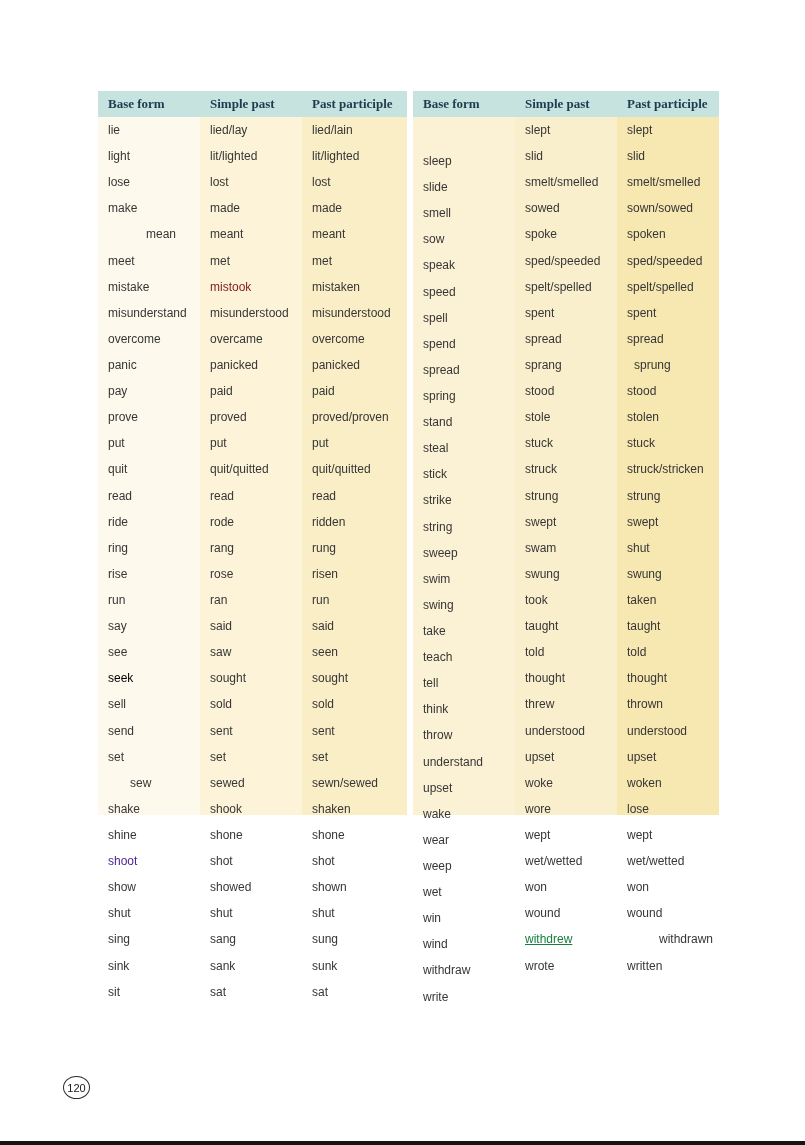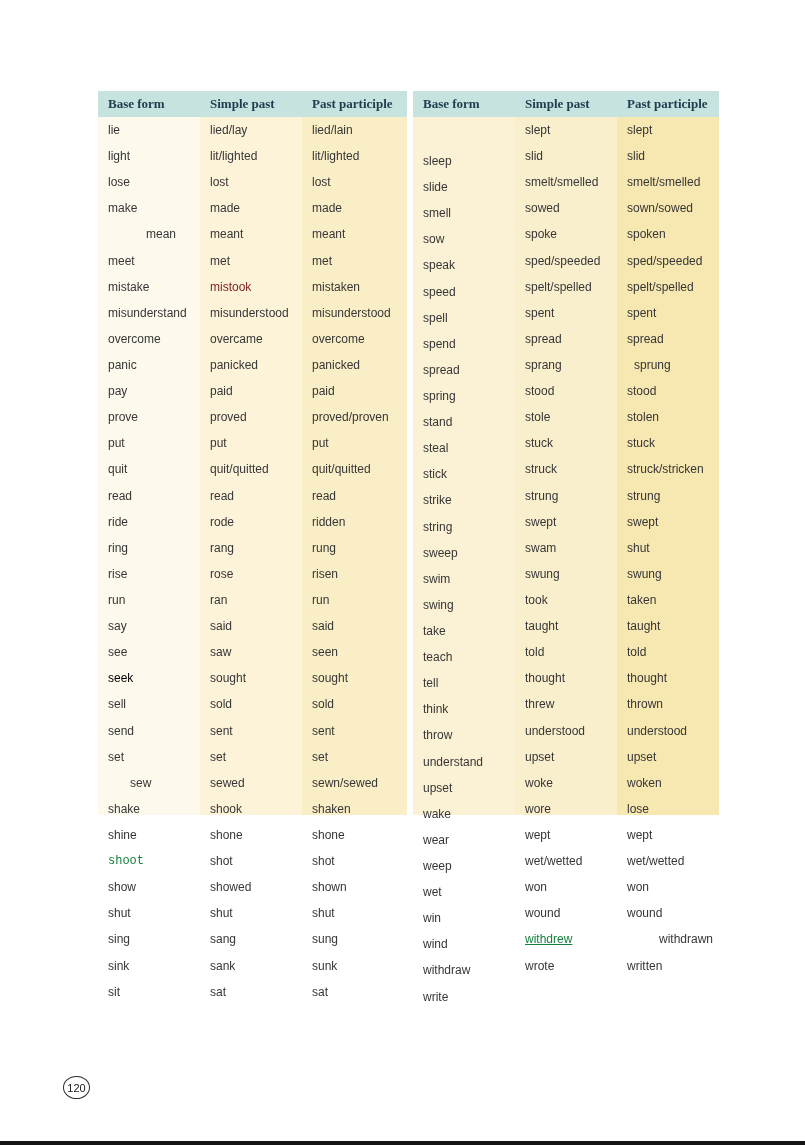--- a/index.html
+++ b/index.html
@@ -102,21 +102,21 @@
         <div class="cell" style="color: rgb(54, 54, 54);">run</div>
         <div class="cell" style="color: rgb(54, 54, 54);">say</div>
         <div class="cell" style="color: rgb(54, 54, 54);">see</div>
         <div class="cell" style="color: #000000;">seek</div>
         <div class="cell" style="color: rgb(54, 54, 54);">sell</div>
         <div class="cell" style="color: rgb(54, 54, 54);">send</div>
         <div class="cell" style="color: rgb(54, 54, 54);">set</div>
         <div class="cell" style="color: rgb(54, 54, 54); padding-left: 32px;">sew</div>
         <div class="cell" style="color: rgb(54, 54, 54);">shake</div>
         <div class="cell" style="color: rgb(54, 54, 54);">shine</div>
-        <div class="cell" style="color: #15803d; font-family: Liberation Mono, monospace;">shoot</div>
+        <div class="cell" style="color: #4c1d95;">shoot</div>
         <div class="cell" style="color: rgb(54, 54, 54);">show</div>
         <div class="cell" style="color: rgb(54, 54, 54);">shut</div>
         <div class="cell" style="color: rgb(54, 54, 54);">sing</div>
         <div class="cell" style="color: rgb(54, 54, 54);">sink</div>
         <div class="cell" style="color: rgb(54, 54, 54);">sit</div>
       </div>
       <div class="col" style="background: rgb(252, 243, 217);">
         <div class="hdr" style="background: rgb(198, 227, 223); color: rgb(29, 60, 78);">Simple past</div>
         <div class="cell" style="color: rgb(54, 54, 54);">lied/lay</div>
         <div class="cell" style="color: rgb(54, 54, 54);">lit/lighted</div>

